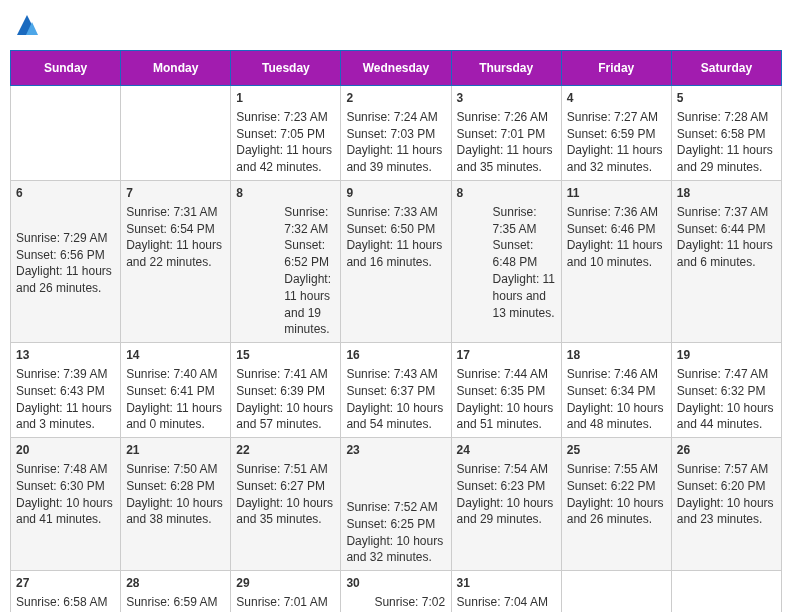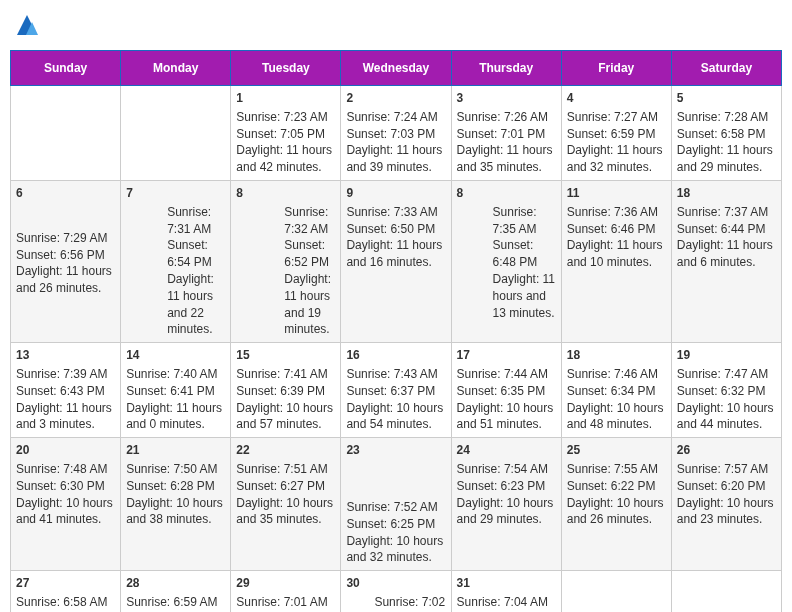--- a/index.html
+++ b/index.html
@@ -159,21 +159,21 @@
       </tr>
       <tr>
         <td>
           <span class="day-num">6</span>
           <div class="cell-content" style="white-space: pre-line; margin-top: 28px;">Sunrise: 7:29 AM
 Sunset: 6:56 PM
 Daylight: 11 hours and 26 minutes.</div>
         </td>
         <td>
           <span class="day-num">7</span>
-          <div class="cell-content" style="white-space: pre-line; margin-left: 41px;">Sunrise: 7:31 AM
+          <div class="cell-content" style="white-space: pre-line;">Sunrise: 7:31 AM
 Sunset: 6:54 PM
 Daylight: 11 hours and 22 minutes.</div>
         </td>
         <td>
           <span class="day-num">8</span>
           <div class="cell-content" style="white-space: pre-line; margin-left: 48px;">Sunrise: 7:32 AM
 Sunset: 6:52 PM
 Daylight: 11 hours and 19 minutes.</div>
         </td>
         <td>

